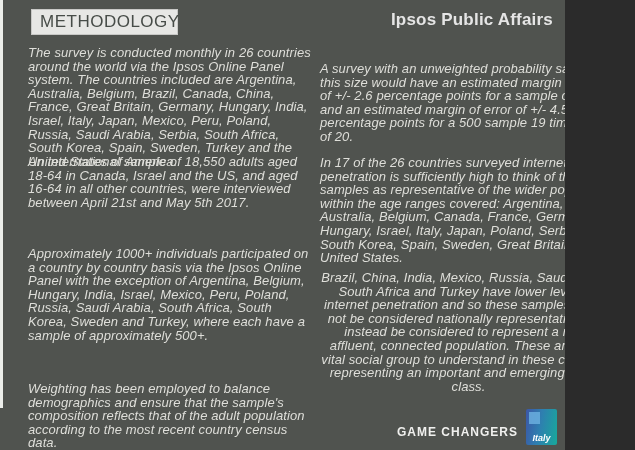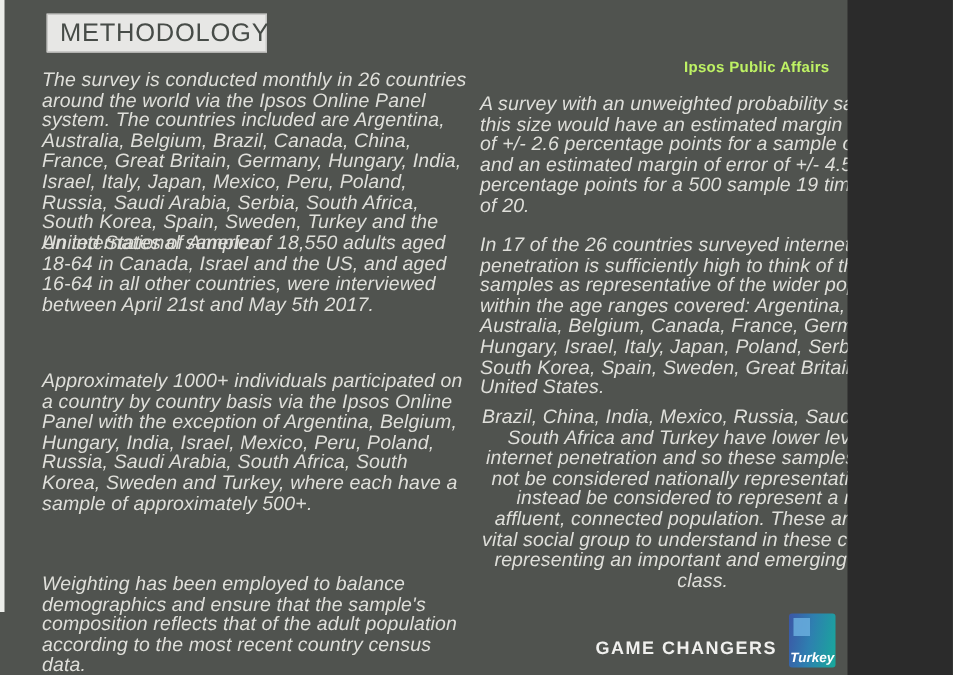--- a/index.html
+++ b/index.html
@@ -37,25 +37,24 @@
   .title-text {
     padding-left: 9px;
     font-size: 17px;
     letter-spacing: 0.5px;
     color: #474c48;
   }
   .header-right {
     position: absolute;
     top: 10px;
     right: 12px;
-    font-size: 10px;
+    font-size: 17px;
     font-weight: bold;
-    color: #bef264;
+    color: #e5e5e5;
     letter-spacing: 0.2px;
-    margin-top: 30px;
   }
   .para {
     position: absolute;
     font-size: 13px;
     line-height: 13.6px;
     color: #dfdfda;
     letter-spacing: 0.1px;
     font-style: italic;
   }
   .col-left  { left: 28px;  width: 285px; }
@@ -131,16 +130,16 @@
   <div class="para col-right p-r1">A survey with an unweighted probability sample of this size would have an estimated margin of error of +/- 2.6 percentage points for a sample of 1,000 and an estimated margin of error of +/- 4.5 percentage points for a 500 sample 19 times out of 20.</div>
 
   <div class="para col-right p-r2">In 17 of the 26 countries surveyed internet penetration is sufficiently high to think of the samples as representative of the wider population within the age ranges covered: Argentina, Australia, Belgium, Canada, France, Germany, Hungary, Israel, Italy, Japan, Poland, Serbia, South Korea, Spain, Sweden, Great Britain and United States.</div>
 
   <div class="para col-right p-r3">Brazil, China, India, Mexico, Russia, Saudi Arabia, South Africa and Turkey have lower levels of internet penetration and so these samples should not be considered nationally representative, and instead be considered to represent a more affluent, connected population.  These are still a vital social group to understand in these countries, representing an important and emerging middle class.</div>
 
   <div class="footer-tagline">GAME CHANGERS</div>
 
   <div class="ipsos-logo">
     <div class="corner-square"></div>
-    <div class="logo-word">Turkey</div>
+    <div class="logo-word">Italy</div>
   </div>
 
 </div>
 
 </body></html>

